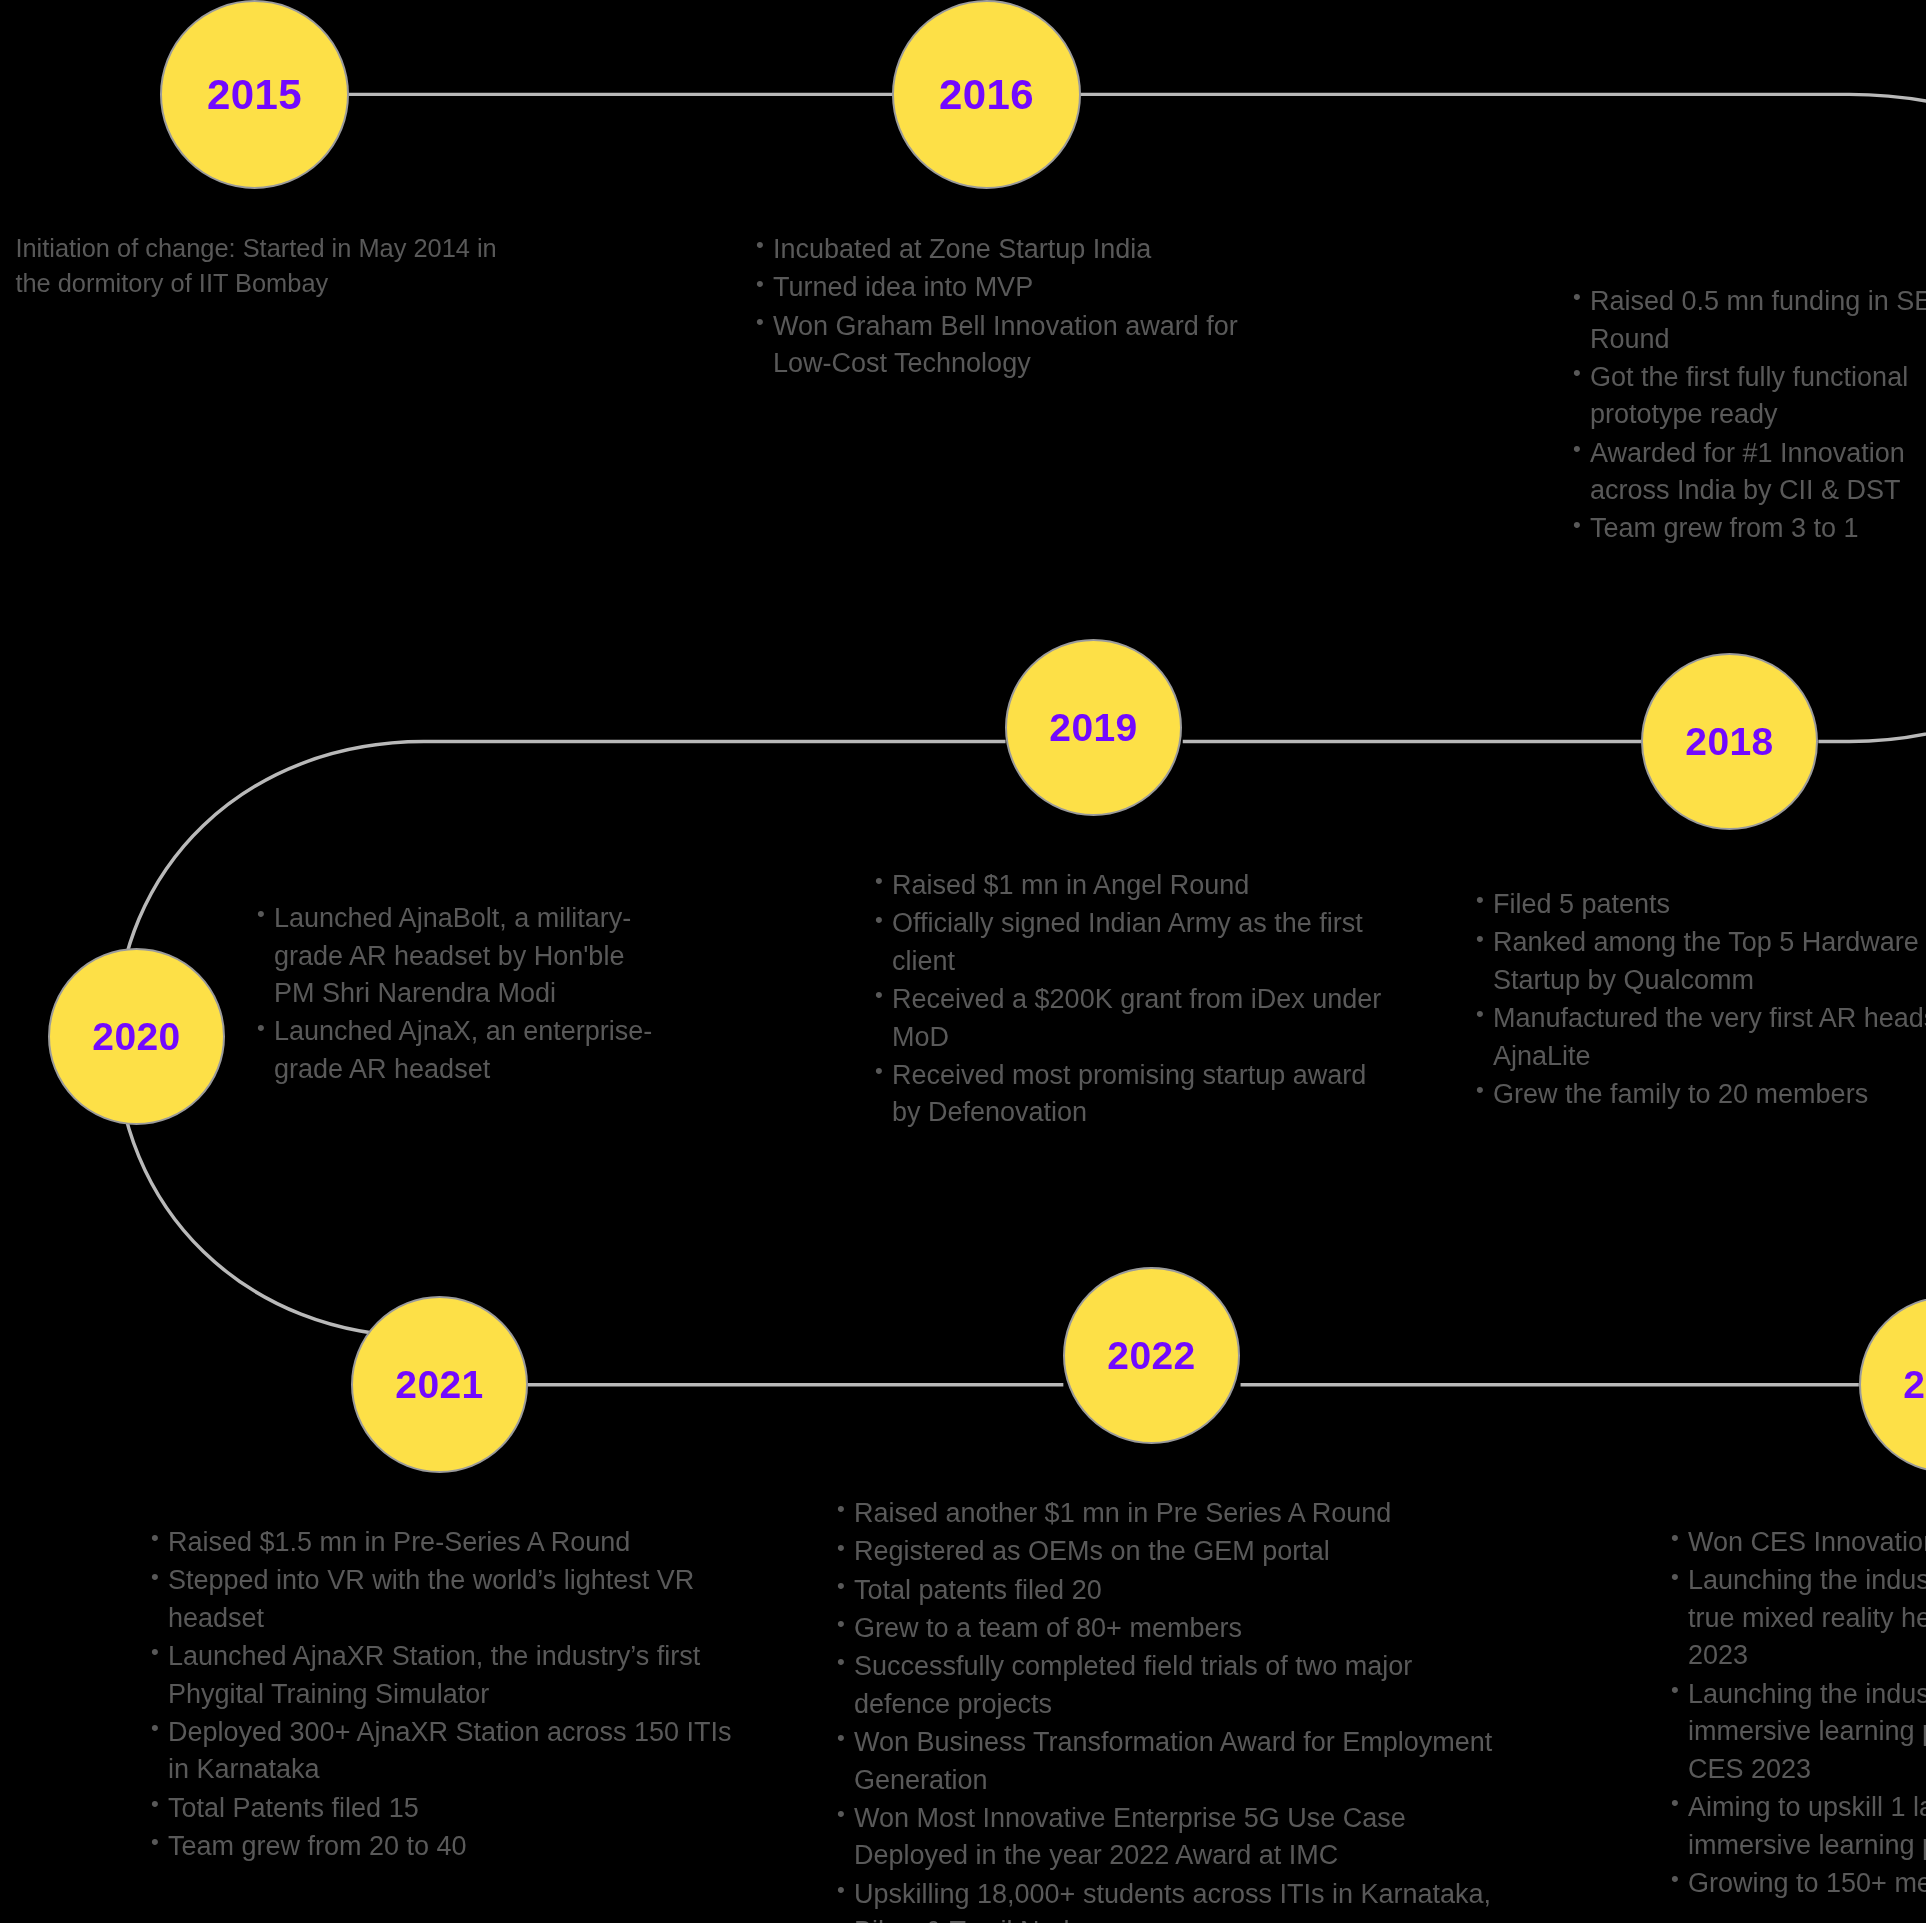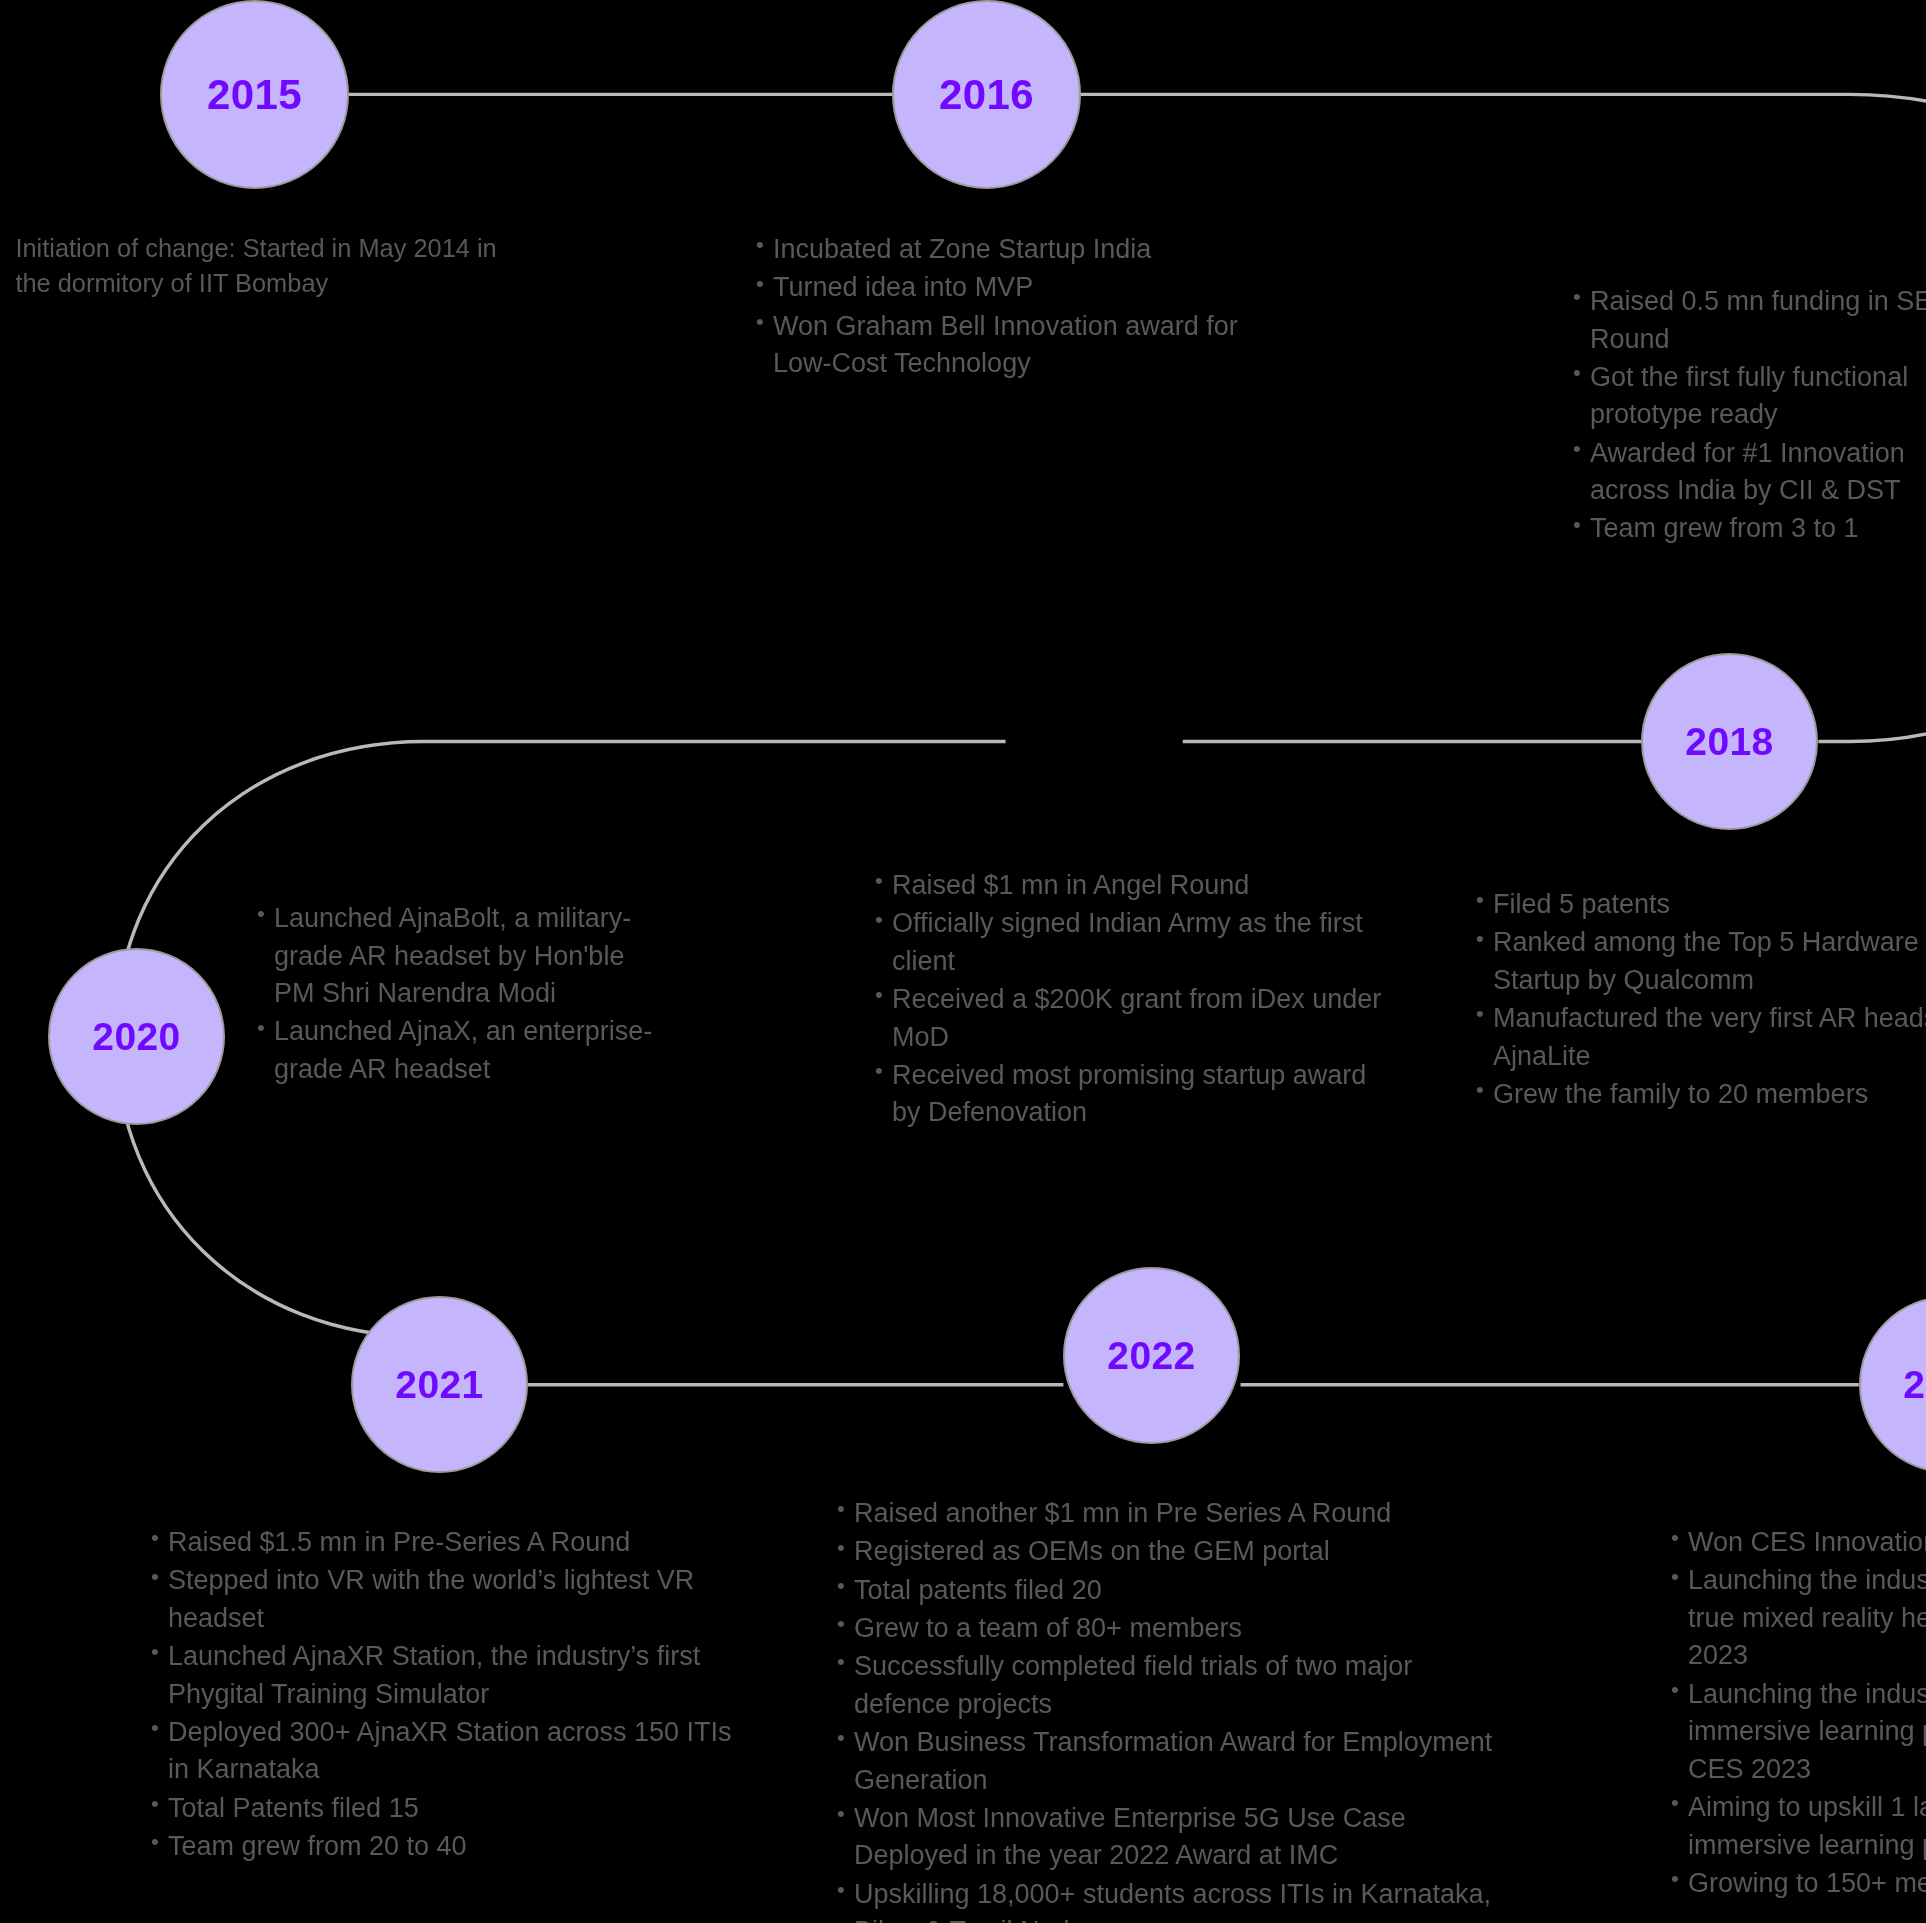--- a/index.html
+++ b/index.html
@@ -18,21 +18,21 @@
   #timeline-path {
     position: absolute;
     inset: 0;
     width: 2233px;
     height: 1923px;
     pointer-events: none;
   }
   .year-node {
     position: absolute;
     border-radius: 50%;
-    background: #c4b5fd;
+    background: #fde047;
     border: 2.3px solid #9b9b9b;
     box-sizing: border-box;
     display: flex;
     align-items: center;
     justify-content: center;
     z-index: 5;
   }
   .year-label {
     color: #7209ff;
     font-weight: bold;
@@ -101,20 +101,23 @@
   </div>
 
   <div class="year-node" style="left:892px; top:0px; width:189px; height:189px;">
     <span class="year-label" style="font-size:42px;">2016</span>
   </div>
 
   <div class="year-node" style="left:1641px; top:653px; width:177px; height:177px;">
     <span class="year-label" style="font-size:39px;">2018</span>
   </div>
 
+  <div class="year-node" style="left:1005px; top:639px; width:177px; height:177px;">
+    <span class="year-label" style="font-size:39px;">2019</span>
+  </div>
 
   <div class="year-node" style="left:48px; top:948px; width:177px; height:177px;">
     <span class="year-label" style="font-size:39px;">2020</span>
   </div>
 
   <div class="year-node" style="left:351px; top:1296px; width:177px; height:177px;">
     <span class="year-label" style="font-size:39px;">2021</span>
   </div>
 
   <div class="year-node" style="left:1063px; top:1267px; width:177px; height:177px;">

